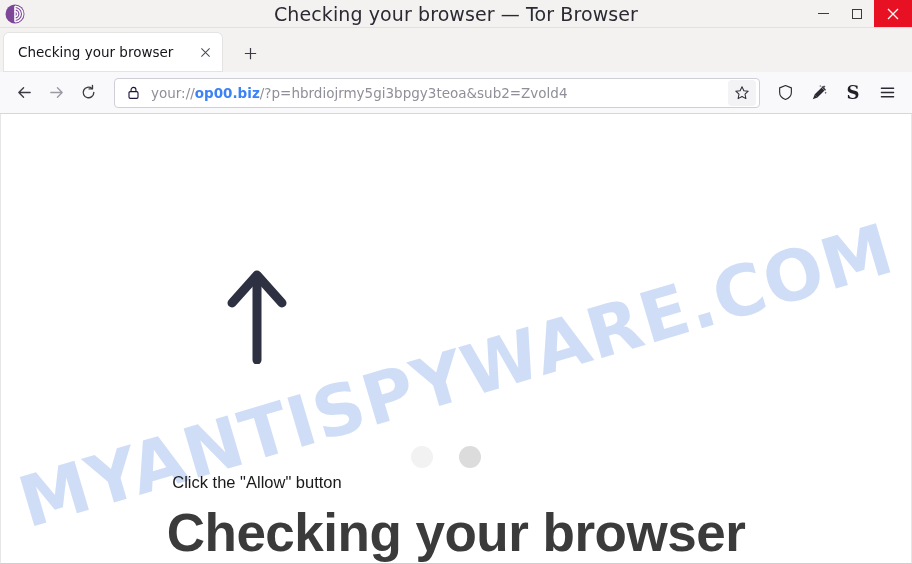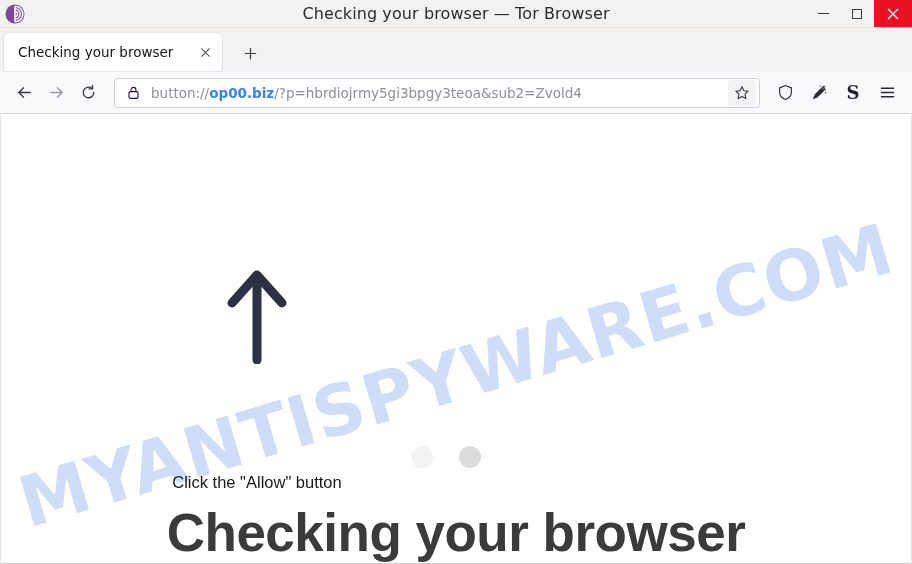--- a/index.html
+++ b/index.html
@@ -40,21 +40,21 @@
     width: 22px;
     height: 22px;
     margin-left: 4px;
     flex: 0 0 auto;
   }
   .title-text {
     position: absolute;
     left: 0;
     right: 0;
     text-align: center;
-    font-size: 16px;
+    font-size: 19px;
     color: #2b2a33;
     font-family: "DejaVu Sans", sans-serif;
     letter-spacing: 0.1px;
     pointer-events: none;
   }
   .window-controls {
     margin-left: auto;
     display: flex;
     align-items: stretch;
     height: 27px;
@@ -378,21 +378,21 @@
       </svg>
     </div>
 
     <div class="urlbar">
       <span class="lock-icon">
         <svg viewBox="0 0 16 16" width="15" height="15" aria-hidden="true">
           <rect x="3.2" y="7" width="9.6" height="7.2" rx="1.4" fill="none" stroke="currentColor" stroke-width="1.2"></rect>
           <path d="M5.4 7 V5.1 a2.6 2.6 0 0 1 5.2 0 V7" fill="none" stroke="currentColor" stroke-width="1.2"></path>
         </svg>
       </span>
-      <span class="url-text" title="https://op00.biz/?p=hbrdiojrmy5gi3bpgy3teoa&amp;sub2=Zvold4"><span>button://</span><span class="host">op00.biz</span><span>/?p=hbrdiojrmy5gi3bpgy3teoa&amp;sub2=Zvold4</span></span>
+      <span class="url-text" title="https://op00.biz/?p=hbrdiojrmy5gi3bpgy3teoa&amp;sub2=Zvold4"><span>your://</span><span class="host">op00.biz</span><span>/?p=hbrdiojrmy5gi3bpgy3teoa&amp;sub2=Zvold4</span></span>
       <span class="star-btn">
         <svg viewBox="0 0 18 18" width="16" height="16" aria-hidden="true">
           <path d="M9 1.9 L11.1 6.4 L16 7 L12.4 10.4 L13.4 15.3 L9 12.9 L4.6 15.3 L5.6 10.4 L2 7 L6.9 6.4 Z" fill="none" stroke="currentColor" stroke-width="1.15" stroke-linejoin="round"></path>
         </svg>
       </span>
     </div>
 
     <div class="tool-btn">
       <svg viewBox="0 0 18 18" width="17" height="17" aria-hidden="true">
         <path d="M9 1.6 L15.2 4.1 V9 c0 3.6 -3 6.2 -6.2 7.4 C5.8 15.2 2.8 12.6 2.8 9 V4.1 Z" fill="none" stroke="currentColor" stroke-width="1.2" stroke-linejoin="round"></path>

